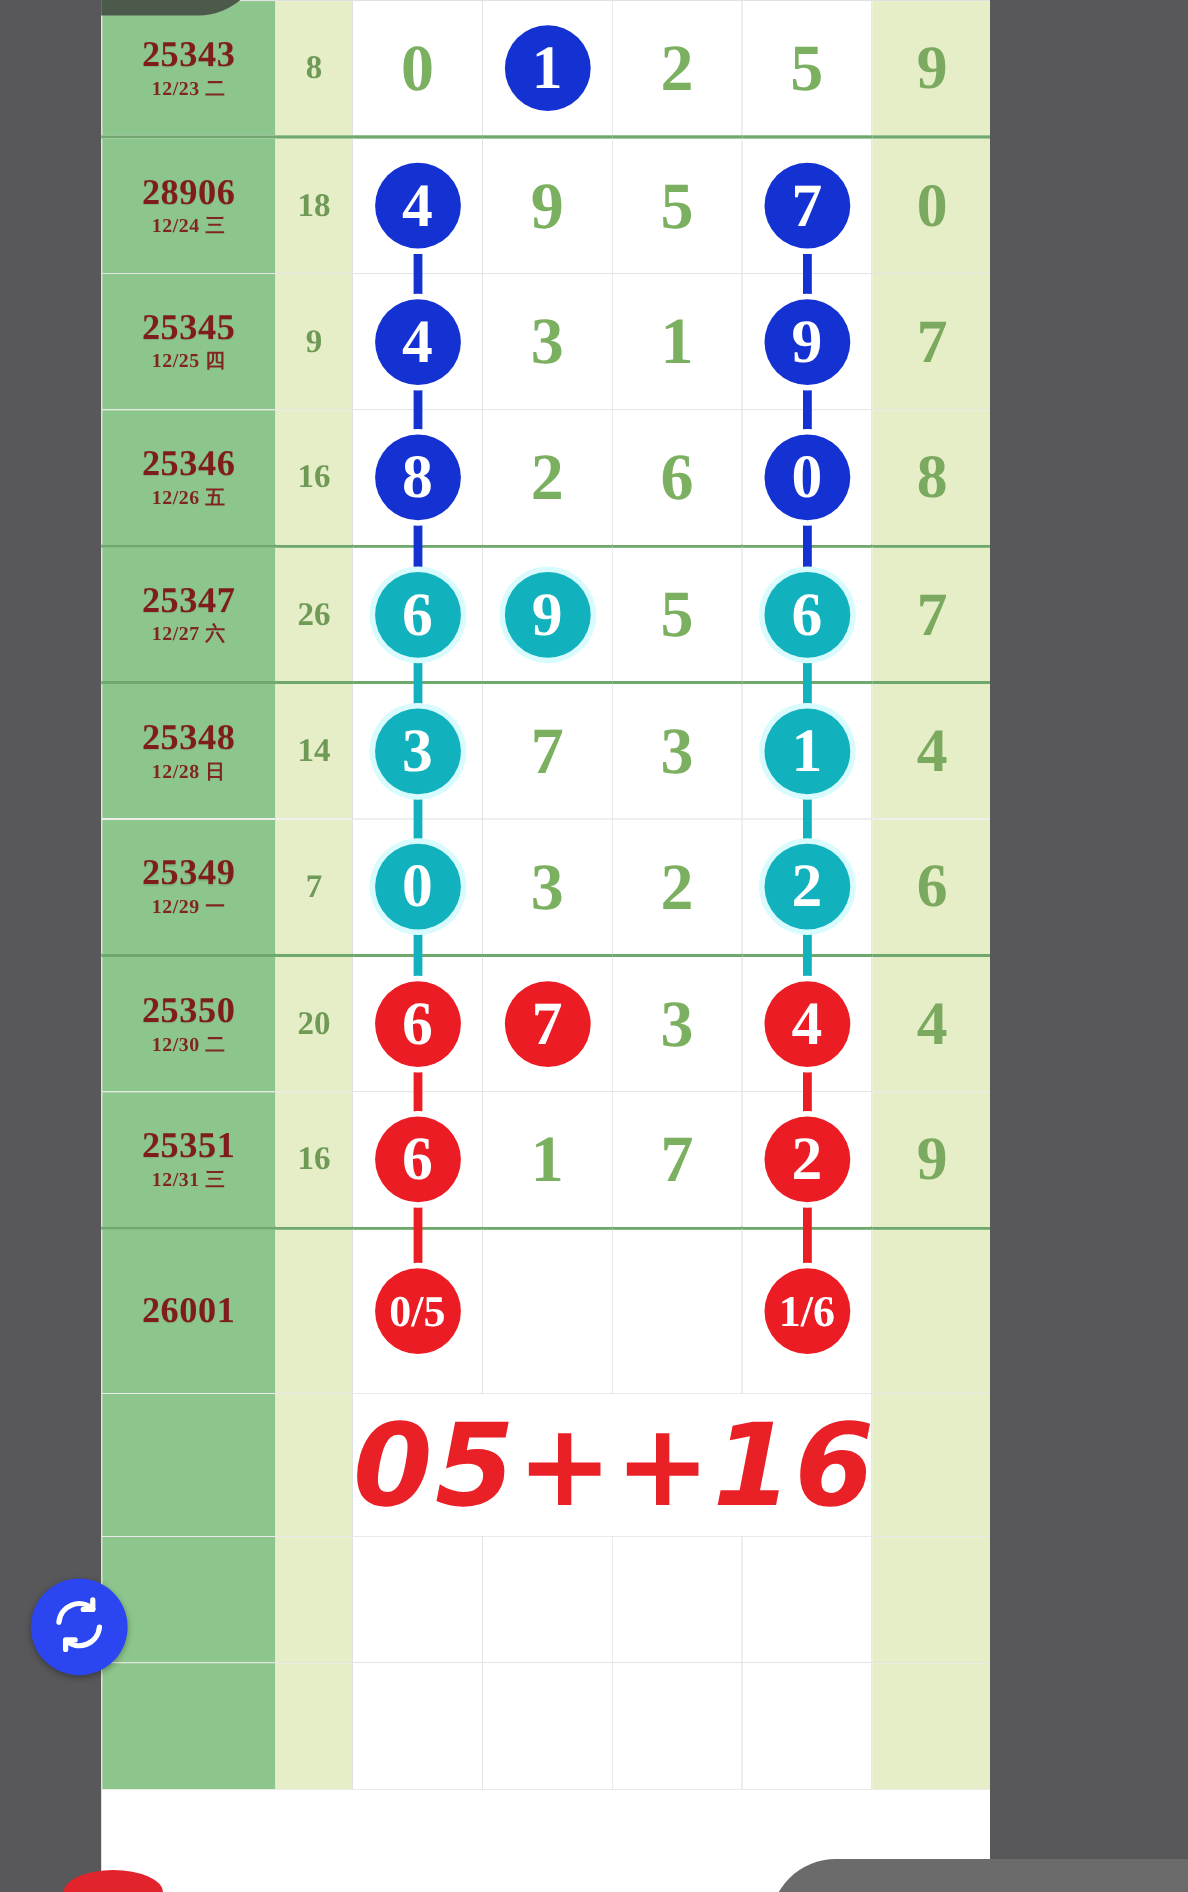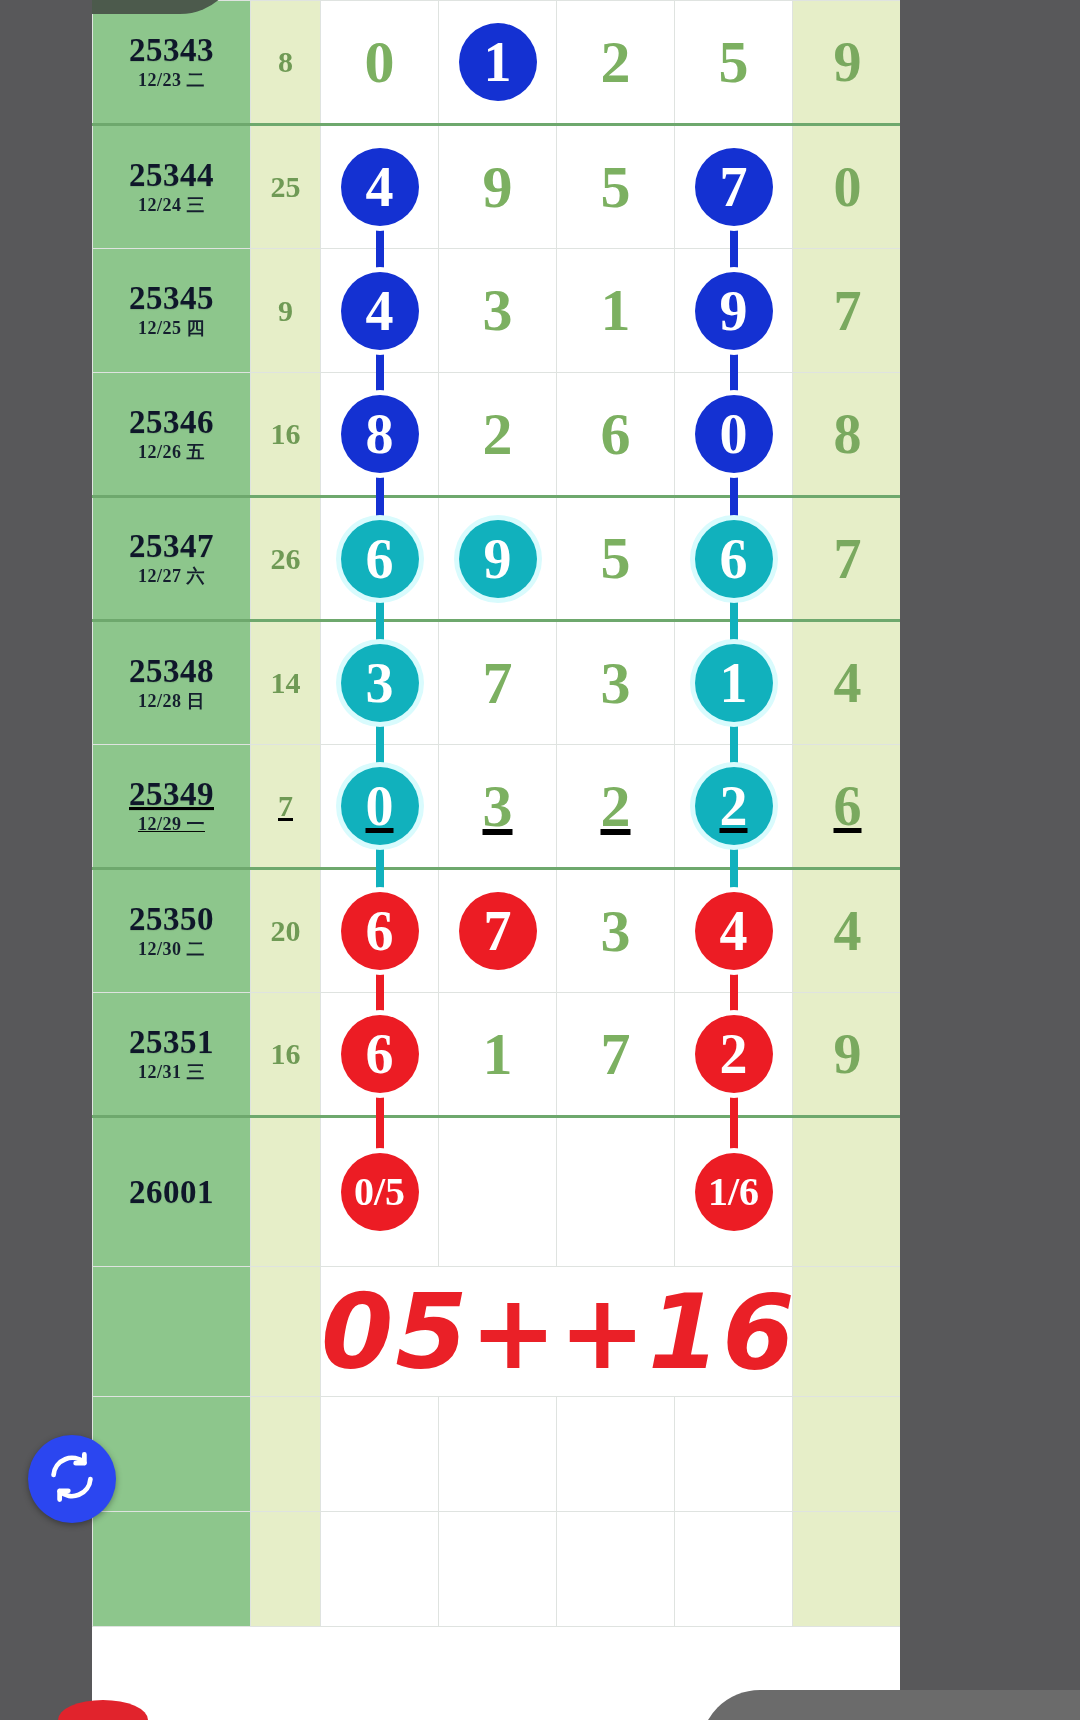--- a/index.html
+++ b/index.html
@@ -50,21 +50,21 @@
   }
   
   col.c-issue{width:158px;}
   col.c-sum{width:70px;}
   col.c-d{width:118px;}
   col.c-tail{width:110px;}
 
   
   td.issue{
     background:#8dc68c;
-    color:#0f172a;
+    color:#7f1d1d;
     border-right:2px solid #7cb87b;
     border-top-color:#82bd81;border-bottom-color:#82bd81;
   }
   td.sum{
     background:#e6eec8;
     color:#6f9a55;
     font-weight:bold;
     font-size:30px;
     border-color:#cfdcb4;
   }
@@ -198,24 +198,24 @@
           </td>
           <td class="dig">
             <div class="cellwrap">
               <span>5</span>
             </div>
           </td>
           <td class="tail">9</td>
         </tr>
         <tr style="height: 124px;">
           <td class="issue">
-            <span class="issue-no">25344</span>
+            <span class="issue-no">28906</span>
             <span class="issue-date">12/24 三</span>
           </td>
-          <td class="sum">25</td>
+          <td class="sum">18</td>
           <td class="dig">
             <div class="cellwrap">
               <span class="conn blue" style="top: 50%; height: 124px;"></span>
               <span class="ball blue">4</span>
             </div>
           </td>
           <td class="dig">
             <div class="cellwrap">
               <span>9</span>
             </div>
@@ -346,21 +346,21 @@
             </div>
           </td>
           <td class="dig">
             <div class="cellwrap">
               <span class="conn teal" style="top: 50%; height: 124px;"></span>
               <span class="ball teal">1</span>
             </div>
           </td>
           <td class="tail">4</td>
         </tr>
-        <tr class="grp-end" style="height: 124px; text-decoration: underline;">
+        <tr class="grp-end" style="height: 124px;">
           <td class="issue">
             <span class="issue-no">25349</span>
             <span class="issue-date">12/29 一</span>
           </td>
           <td class="sum">7</td>
           <td class="dig">
             <div class="cellwrap">
               <span class="conn teal" style="top: 50%; height: 124px;"></span>
               <span class="ball teal">0</span>
             </div>

